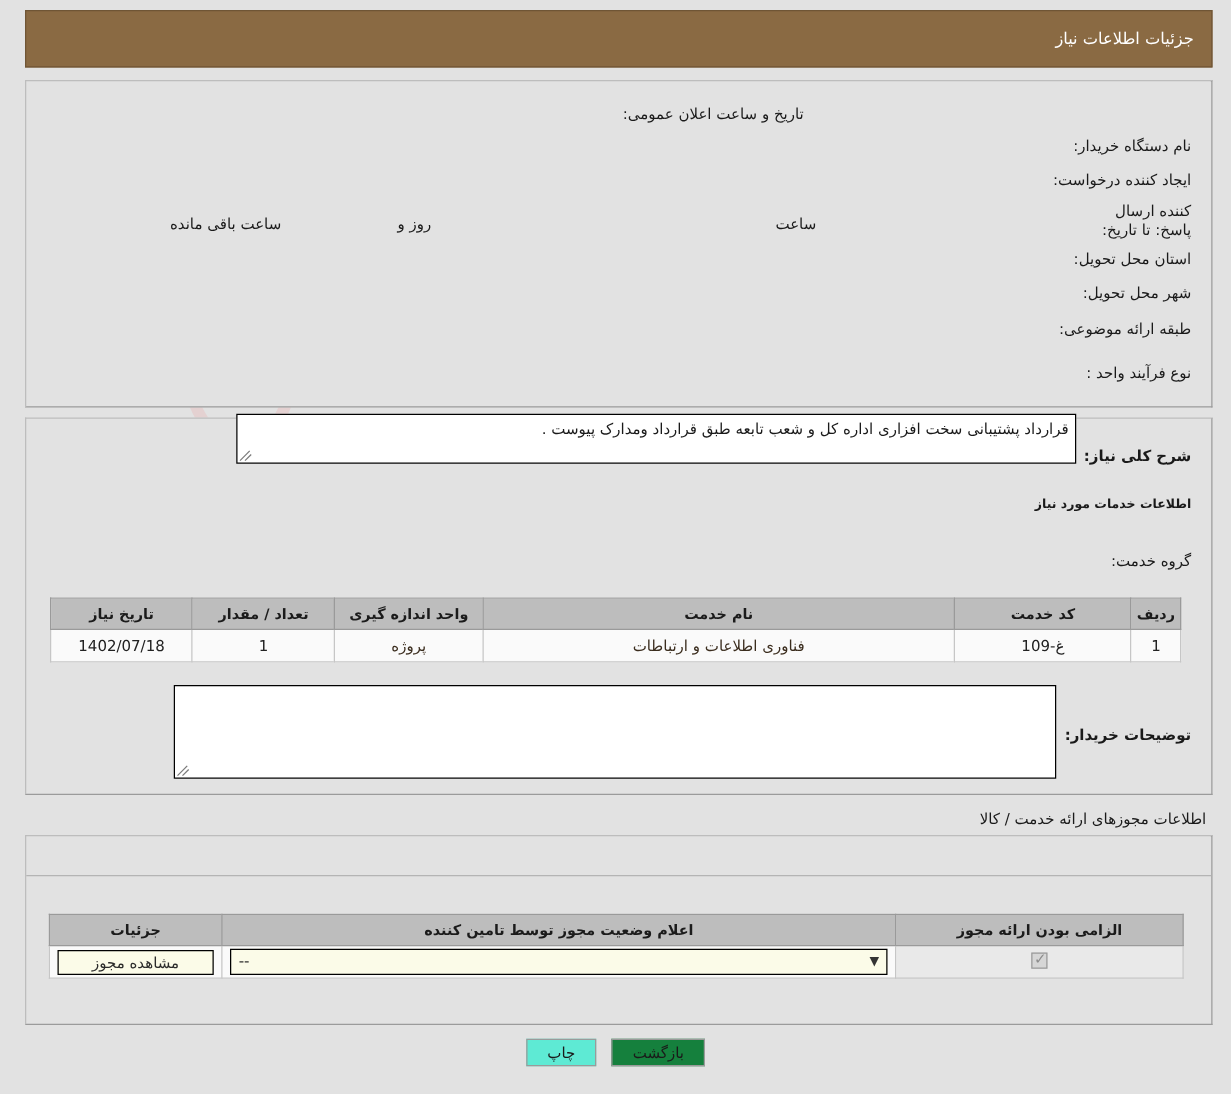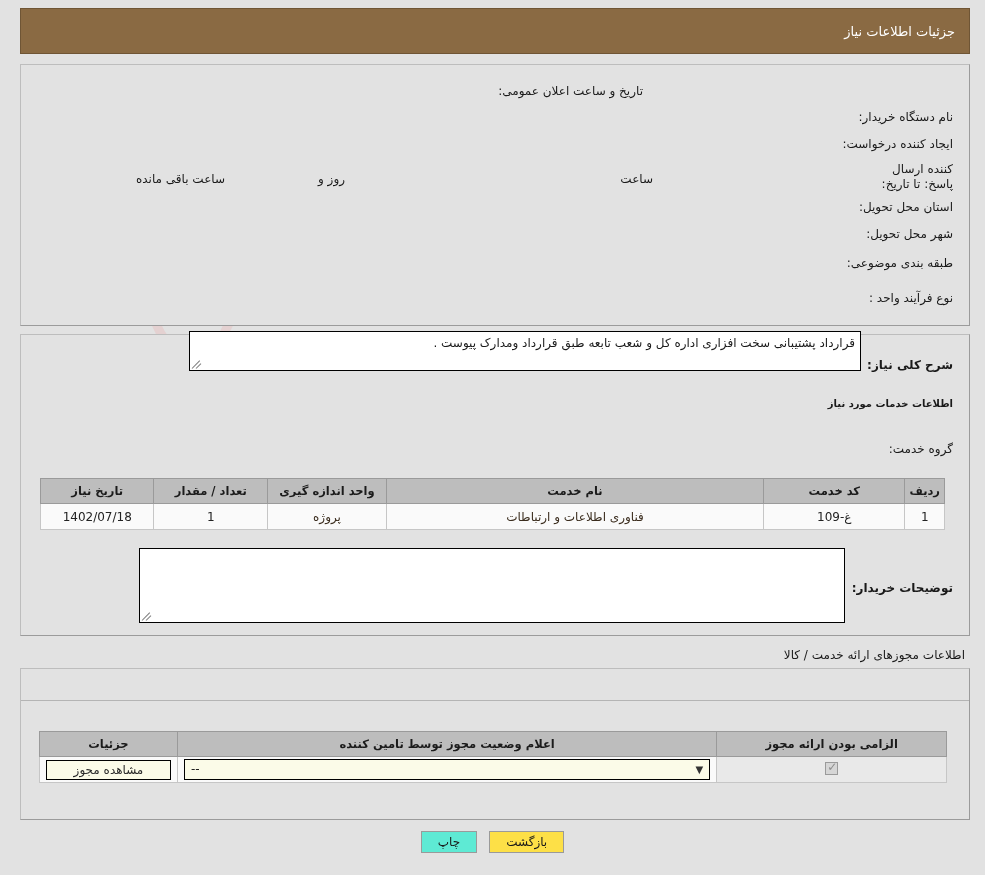--- a/index.html
+++ b/index.html
@@ -220,21 +220,21 @@
   .fbtn {
     font-size: 12px;
     height: 22px;
     line-height: 20px;
     padding: 0 16px;
     border: 1px solid #8d8d8d;
     text-align: center;
     cursor: pointer;
   }
   .fbtn.print { background: #5eead4; border-color: #9a9a9a; }
-  .fbtn.back  { background: #fde047; border-color: #9a9a9a; }
+  .fbtn.back  { background: #15803d; border-color: #9a9a9a; }
 
   .plain-text { position: absolute; font-size: 12px; z-index: 2; white-space: nowrap; }
   .sep-line {
     position: absolute;
     background: #b4b4b4;
     height: 1px;
     z-index: 2;
   }
 </style>
 </head>
@@ -279,21 +279,21 @@
   <div class="plain-text" style="right:640px; top:172px;">روز و</div>
   <div class="inp yellow" style="position:absolute; right:672px; top:170px; width:80px;">23:39:29</div>
   <div class="plain-text" style="right:760px; top:172px;">ساعت باقی مانده</div>
 
   <div class="plain-text" style="right:32px; top:200px;">استان محل تحویل:</div>
   <div class="inp rt" style="position:absolute; right:124px; top:198px; width:200px;">لرستان</div>
 
   <div class="plain-text" style="right:32px; top:227px;">شهر محل تحویل:</div>
   <div class="inp rt" style="position:absolute; right:124px; top:225px; width:200px;">خرم آباد</div>
 
-  <div class="plain-text" style="right:32px; top:256px;">طبقه بندی موضوعی:</div>
+  <div class="plain-text" style="right:32px; top:256px;">طبقه ارائه موضوعی:</div>
   <div class="row" style="right:124px; top:254px; gap:22px;">
     <span class="radio-group">
       <span class="radio"></span>
       <span class="rlabel">کالا</span>
     </span>
     <span class="radio-group">
       <span class="radio on"></span>
       <span class="rlabel">خدمت</span>
     </span>
     <span class="radio-group">

